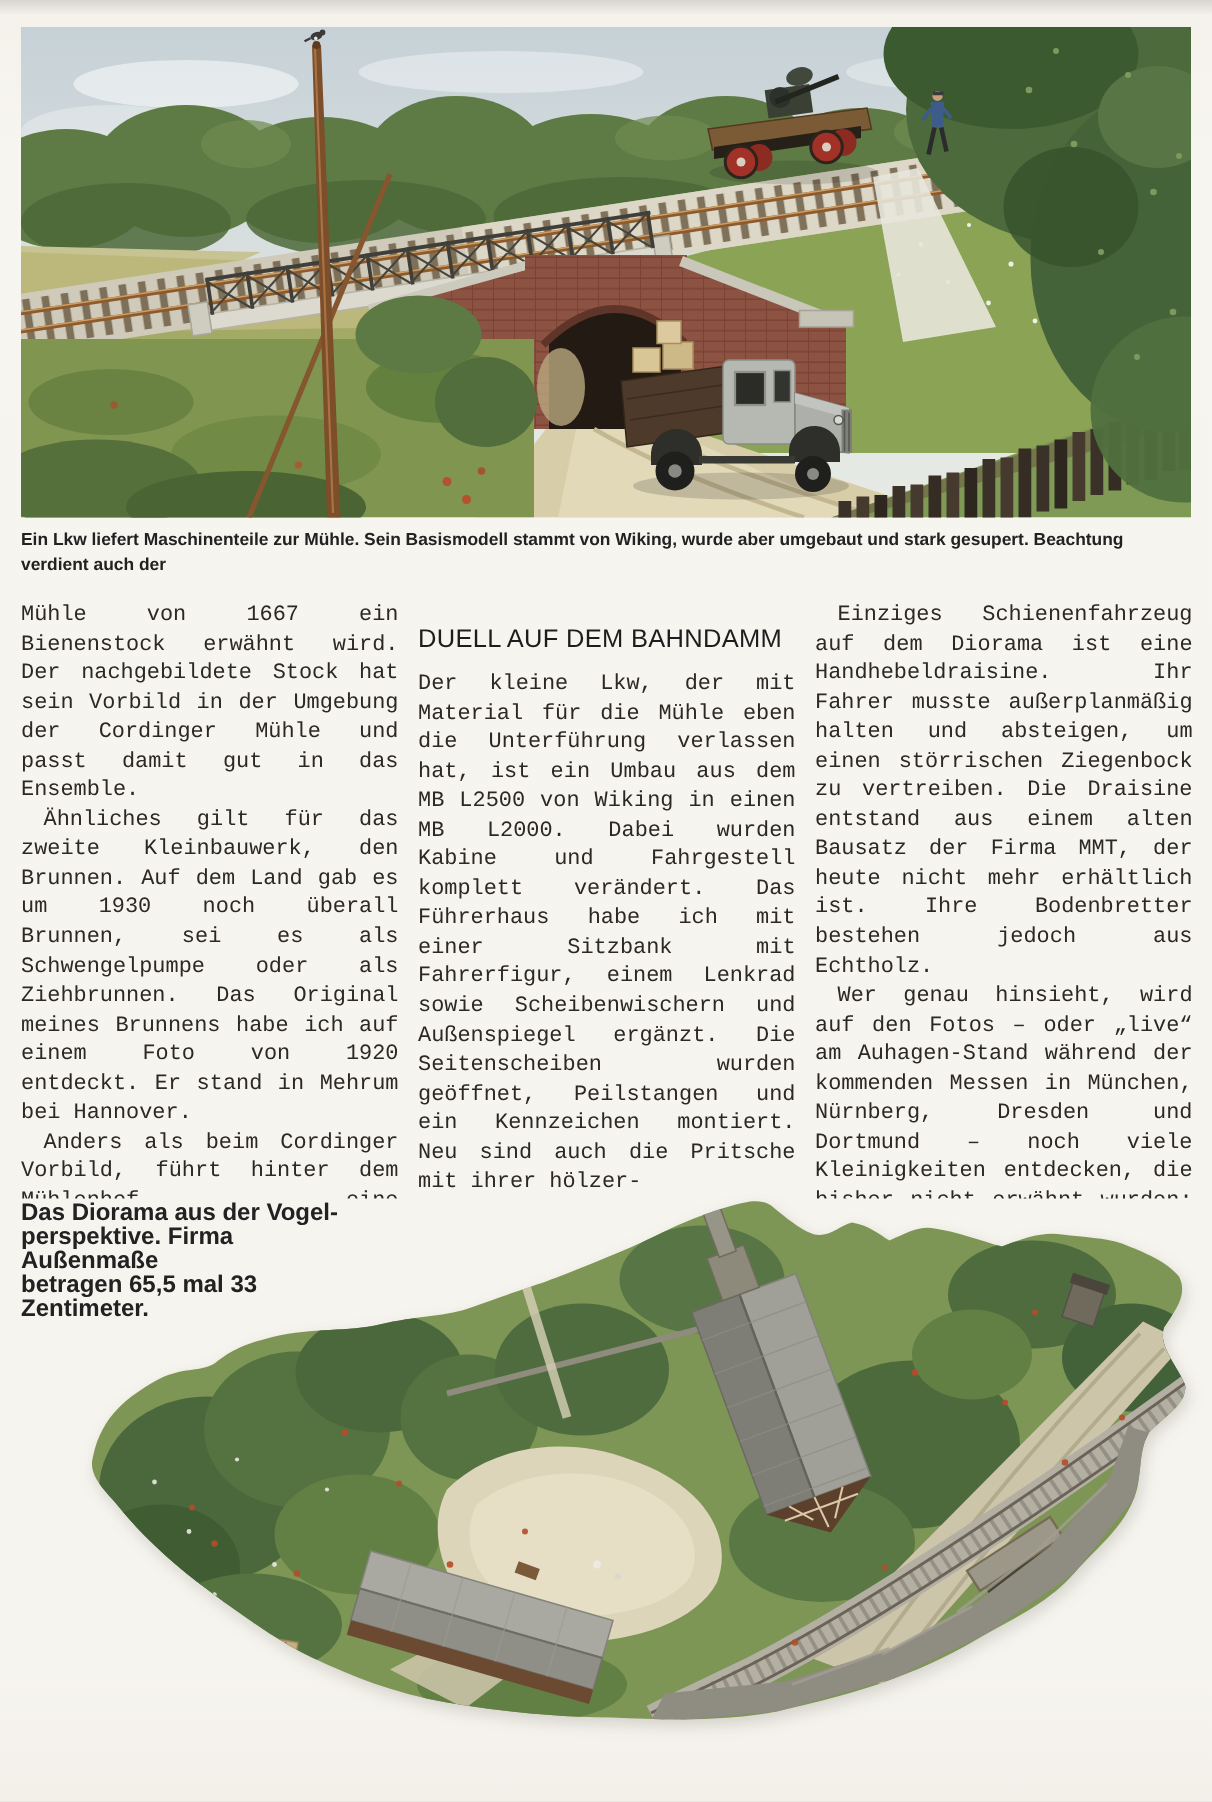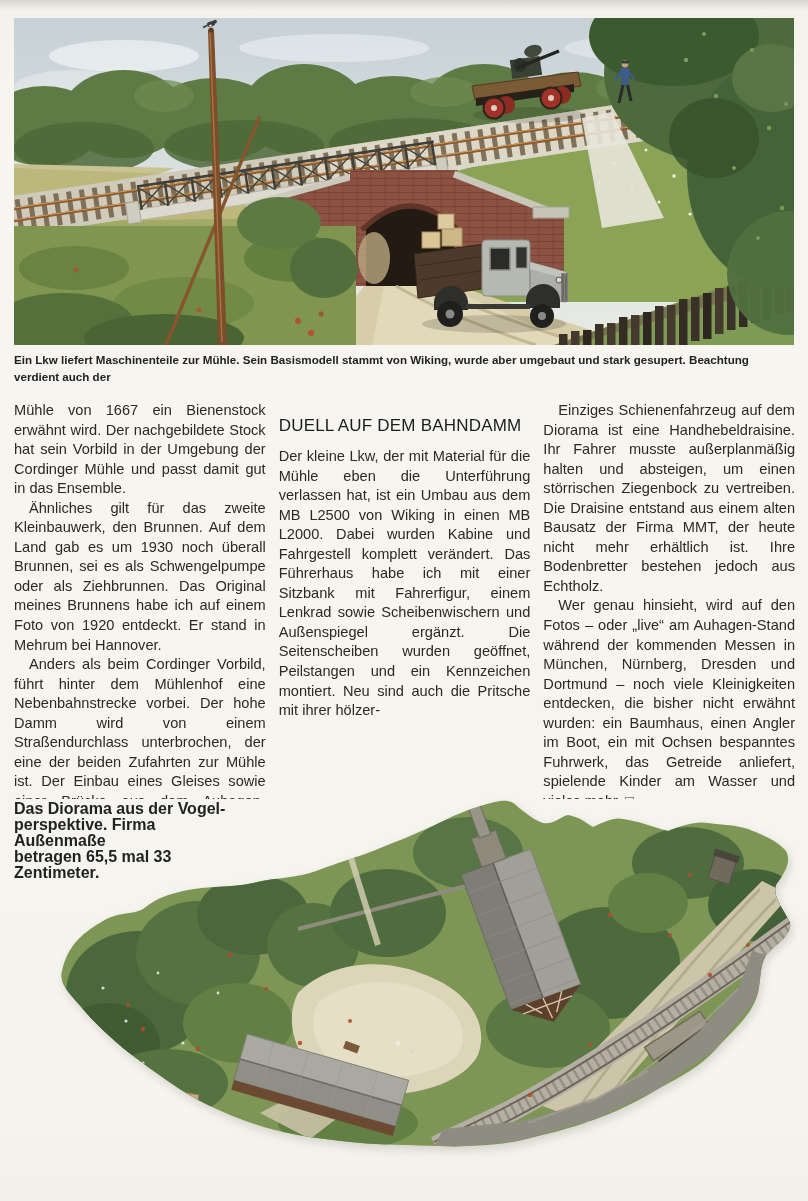--- a/index.html
+++ b/index.html
@@ -8,21 +8,21 @@
         font-family:"Liberation Sans",sans-serif;padding-left:12px;}
   .scan-edge{position:absolute;top:0;left:0;width:100%;height:10px;
         background:linear-gradient(#d7d5cf,#f3f1ea);}
   .top-photo{position:absolute;left:14px;top:18px;width:780px;height:327px;}
   .top-photo svg{display:block;width:100%;height:100%;}
   .top-caption{position:absolute;left:14px;top:352px;width:782px;
         font-weight:700;font-size:11.6px;line-height:16.5px;color:#222;letter-spacing:0;}
   .cap-line{display:block;}
   .article{position:absolute;left:14px;top:401px;width:781px;display:flex;gap:13px;height:398px;overflow:hidden;}
   .col{width:252px;}
-  .col p{margin:0;text-align:justify;font-family:Liberation Sans, sans-serif;
+  .col p{margin:0;text-align:justify;font-family:Liberation Mono, monospace;
         font-size:14.6px;line-height:19.55px;color:#2d2822;}
   .col p.indent{text-indent:15px;}
   h2.section{font-family:"Liberation Sans",sans-serif;font-weight:400;font-size:17px;
         letter-spacing:.2px;color:#1d1d1d;margin:15px 0 11px 0;}
   .bottom-caption{position:absolute;left:14px;top:801px;width:230px;
         font-weight:700;font-size:16px;line-height:16px;color:#222;}
   .bottom-photo{position:absolute;left:48px;top:793px;width:752px;height:362px;}
   .bottom-photo svg{display:block;width:100%;height:100%;filter:drop-shadow(2px 4px 5px rgba(60,60,50,.18));}
   .footer{position:absolute;top:1225px;left:0;width:758px;text-align:right;
         font-family:"Liberation Serif",serif;font-size:12.3px;color:#3a362f;letter-spacing:.5px;}

